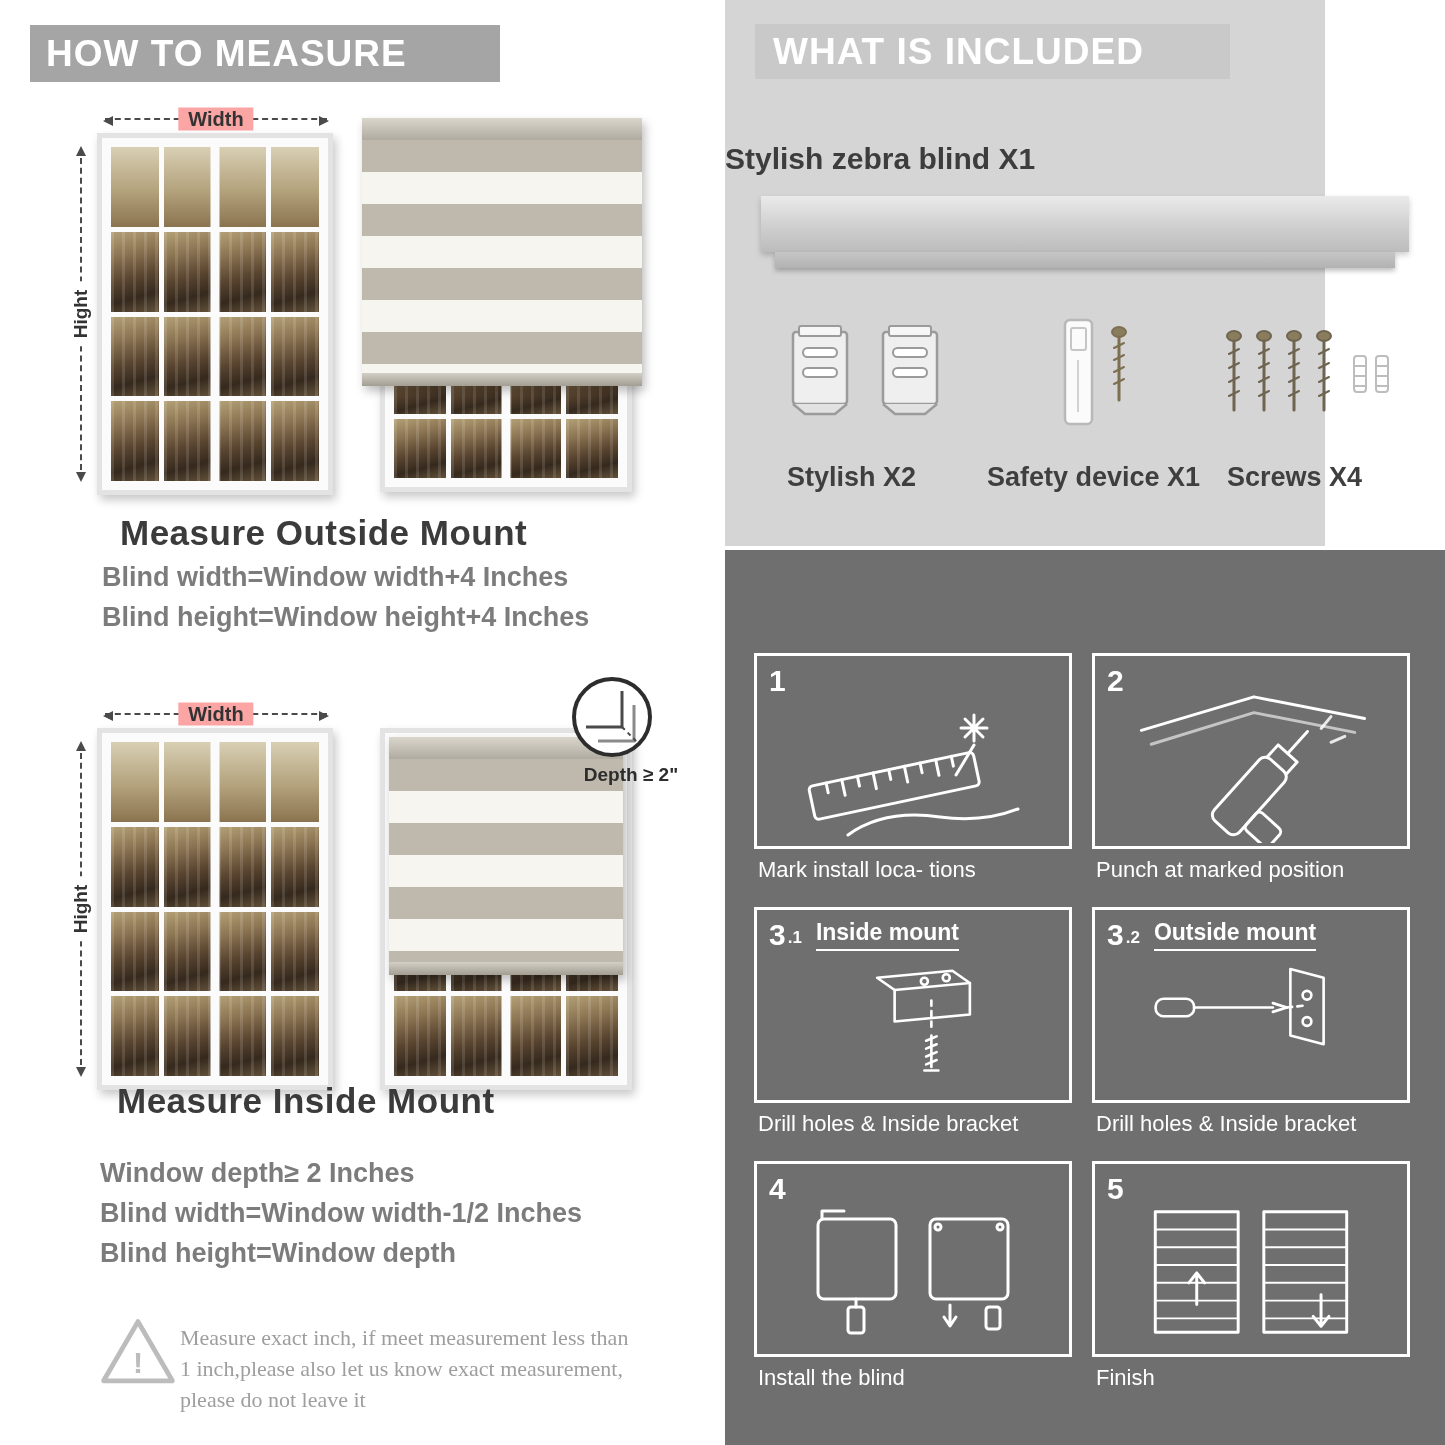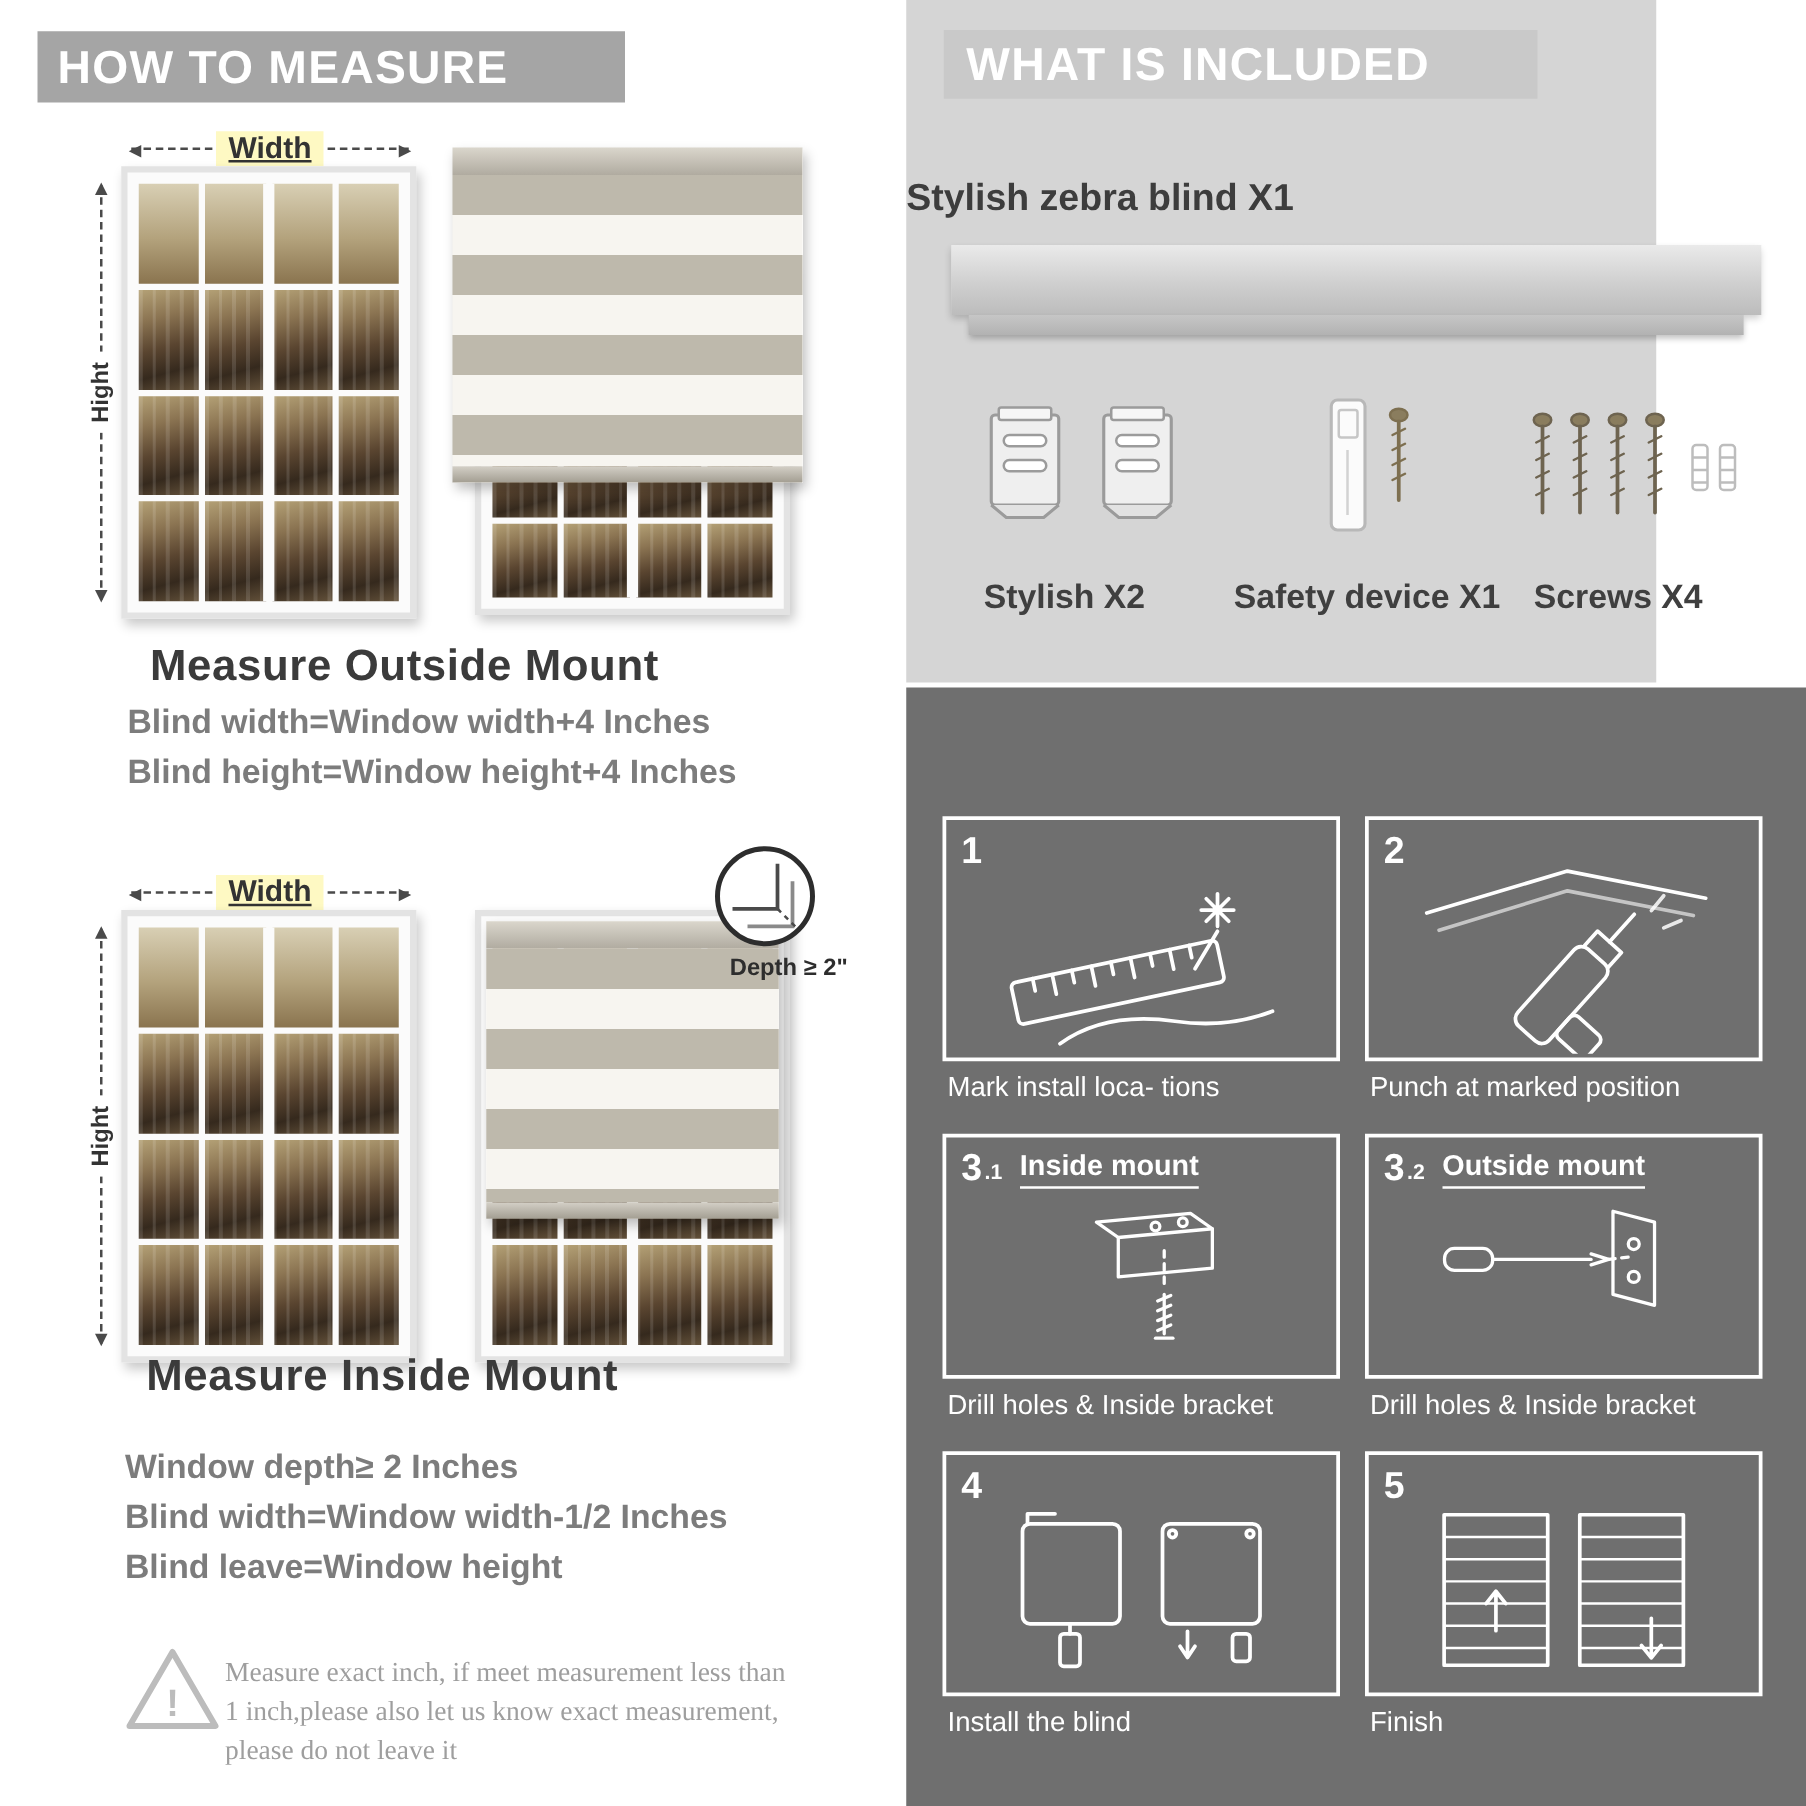--- a/index.html
+++ b/index.html
@@ -48,21 +48,21 @@
   .blind-slats { flex:1; background:repeating-linear-gradient(180deg,#beb9ac 0 32px,#f7f5f0 32px 64px); }
   .blind-rail-bottom { height:13px; background:linear-gradient(180deg,#d3cfc6,#a39e92); }
 
   
   .h-arrow { position:absolute; height:0; border-top:2px dashed #4a4a4a; }
   .h-arrow::before, .h-arrow::after { content:""; position:absolute; width:0; height:0; }
   .h-arrow::before { left:-2px; top:-4px; border-top:5px solid transparent; border-bottom:5px solid transparent; border-right:10px solid #4a4a4a; }
   .h-arrow::after  { right:-2px; top:-4px; border-top:5px solid transparent; border-bottom:5px solid transparent; border-left:10px solid #4a4a4a; }
   .h-arrow .lab {
     position:absolute; left:50%; top:-1px; transform:translate(-50%,-50%);
-    background:#fef9c3; padding:0 10px; font-size:24px; font-weight:bold; color:#333; white-space:nowrap;text-decoration:underline;
+    background:#fca5a5; padding:0 10px; font-size:20px; font-weight:bold; color:#333; white-space:nowrap;
   }
   .v-arrow { position:absolute; width:0; border-left:2px dashed #4a4a4a; }
   .v-arrow::before, .v-arrow::after { content:""; position:absolute; width:0; height:0; }
   .v-arrow::before { top:-2px; left:-6px; border-left:5px solid transparent; border-right:5px solid transparent; border-bottom:10px solid #4a4a4a; }
   .v-arrow::after  { bottom:-2px; left:-6px; border-left:5px solid transparent; border-right:5px solid transparent; border-top:10px solid #4a4a4a; }
   .v-arrow .lab {
     position:absolute; top:50%; left:-1px; transform:translate(-50%,-50%) rotate(-90deg);
     background:#fff; padding:0 8px; font-size:19px; font-weight:bold; color:#333; white-space:nowrap;
   }
 
@@ -242,21 +242,21 @@
       <path d="M22 60 H58 V24" stroke="#8a8a8a"></path>
       <path d="M46 46 L62 62" stroke-dasharray="4 4" stroke-width="2"></path>
     </g>
   </svg>
 </div>
 <div class="depth-label">Depth ≥ 2"</div>
 
 <div class="sec-title" style="left:97px;top:1081px">Measure Inside Mount</div>
 <div class="spec" style="left:100px;top:1158px">Window depth≥ 2 Inches</div>
 <div class="spec" style="left:100px;top:1198px">Blind width=Window width-1/2 Inches</div>
-<div class="spec" style="left:100px;top:1238px">Blind leave=Window height</div>
+<div class="spec" style="left:100px;top:1238px">Blind height=Window depth</div>
 
 <svg class="abs" style="left:98px;top:1310px" width="80" height="84" viewBox="0 0 100 96">
   <path d="M50 10 L93 84 L7 84 Z" fill="none" stroke="#bcbcbc" stroke-width="6" stroke-linejoin="round"></path>
   <text x="50" y="74" font-size="38" font-weight="bold" fill="#bcbcbc" text-anchor="middle">!</text>
 </svg>
 <div class="note-text">Measure exact inch, if meet measurement less than 1 inch,please also let us know exact measurement, please do not leave it</div>
 
 <div class="included-panel">
   <div class="included-header">WHAT IS INCLUDED</div>
   <div class="product-label">Stylish zebra blind X1</div>

